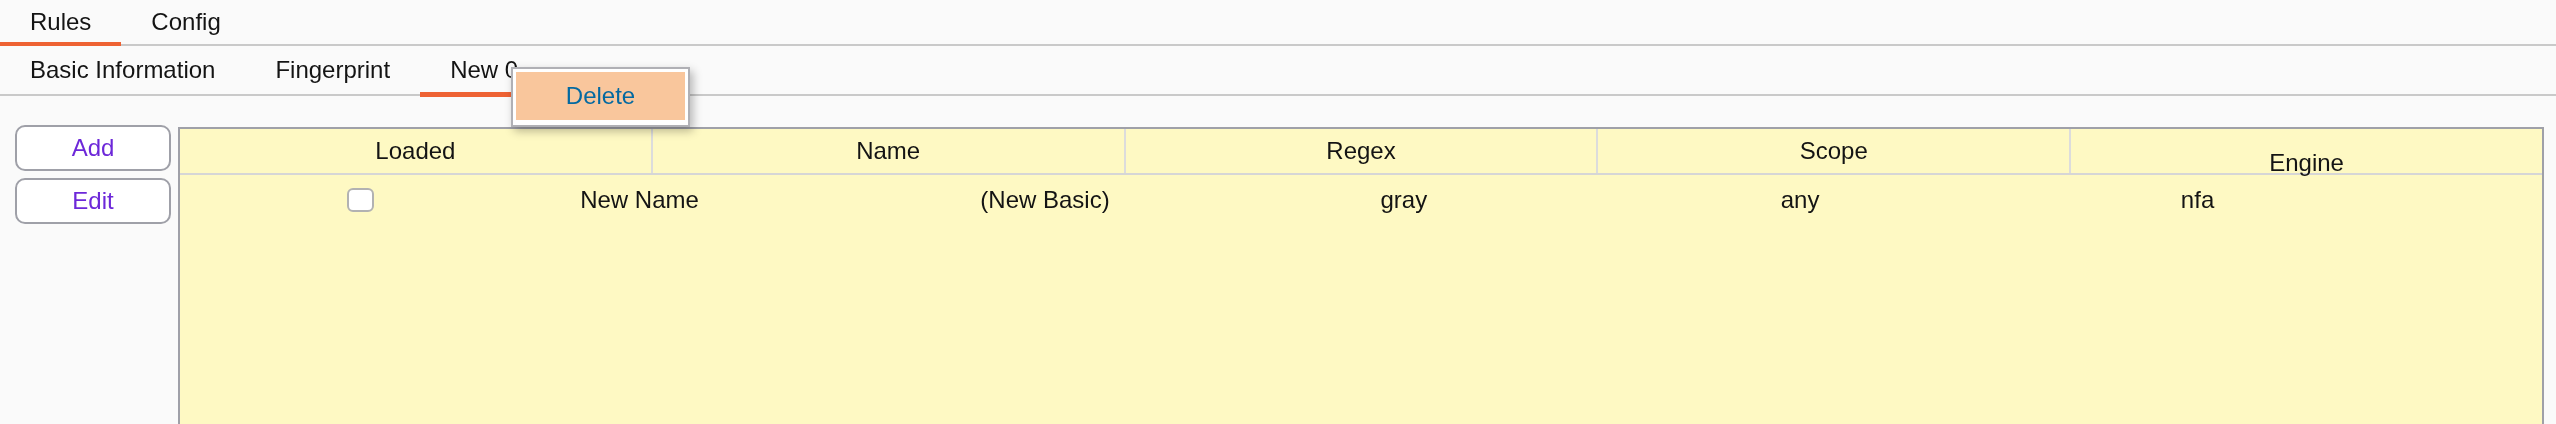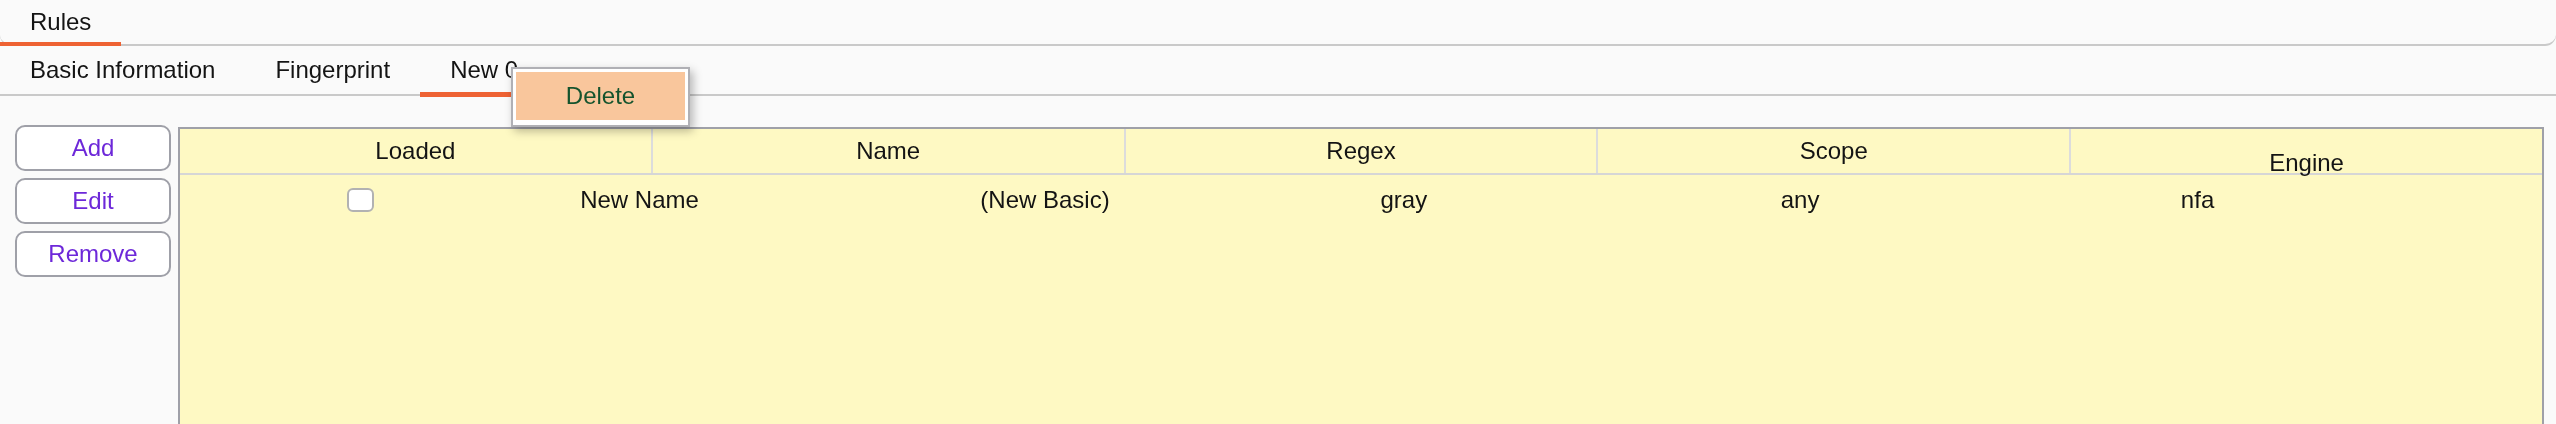--- a/index.html
+++ b/index.html
@@ -12,21 +12,21 @@
     position: relative;
   }
 
   
   .tabbar {
     position: absolute; left: 0; right: 0;
     display: flex;
     background: #FAFAFA;
     border-bottom: 2px solid #C9C9C9;
   }
-  .tabbar-primary   { top: 0;    height: 46px; border-radius: 11px; }
+  .tabbar-primary   { top: 0;    height: 46px; }
   .tabbar-secondary { top: 46px; height: 50px; }
   .tab {
     position: relative;
     display: flex; align-items: center; justify-content: center;
     padding: 0 30px;
     font-size: 24px;
     white-space: nowrap;
     cursor: default;
   }
   .tab .underline {
@@ -96,50 +96,52 @@
     border: 2px solid #B0B0B5;
     box-shadow: 3px 4px 9px rgba(0,0,0,0.28);
     padding: 3px 3px 5px 3px;
     z-index: 10;
   }
   .menu-item {
     width: 100%; height: 100%;
     background: #F9C69C;
     display: flex; align-items: center; justify-content: center;
     font-size: 24px;
-    color: #14532d;
+    color: #0369a1;
   }
 </style>
 </head>
 <body>
 
 <div class="tabbar tabbar-primary">
   <div class="tab">
     <span>Rules</span>
     <span class="underline"></span>
+  </div>
+  <div class="tab">
+    <span>Config</span>
   </div>
 </div>
 
 <div class="tabbar tabbar-secondary">
   <div class="tab">
     <span>Basic Information</span>
   </div>
   <div class="tab">
     <span>Fingerprint</span>
   </div>
   <div class="tab">
     <span>New 0</span>
     <span class="underline"></span>
   </div>
 </div>
 
 <div class="btn-col">
   <button class="btn">Add</button>
   <button class="btn">Edit</button>
-  <button class="btn">Remove</button>
 </div>
 
 <div class="rule-table">
   <div class="thead">
     <div class="th">Loaded</div>
     <div class="th">Name</div>
     <div class="th">Regex</div>
     <div class="th">Scope</div>
     <div class="th">Engine</div>
   </div>

